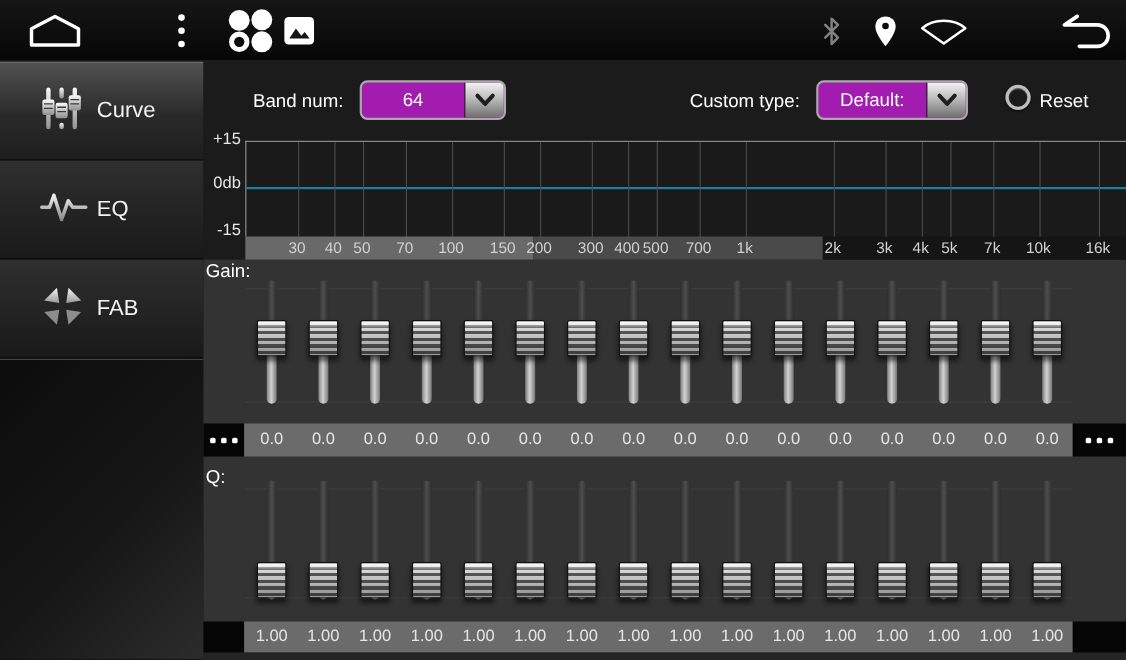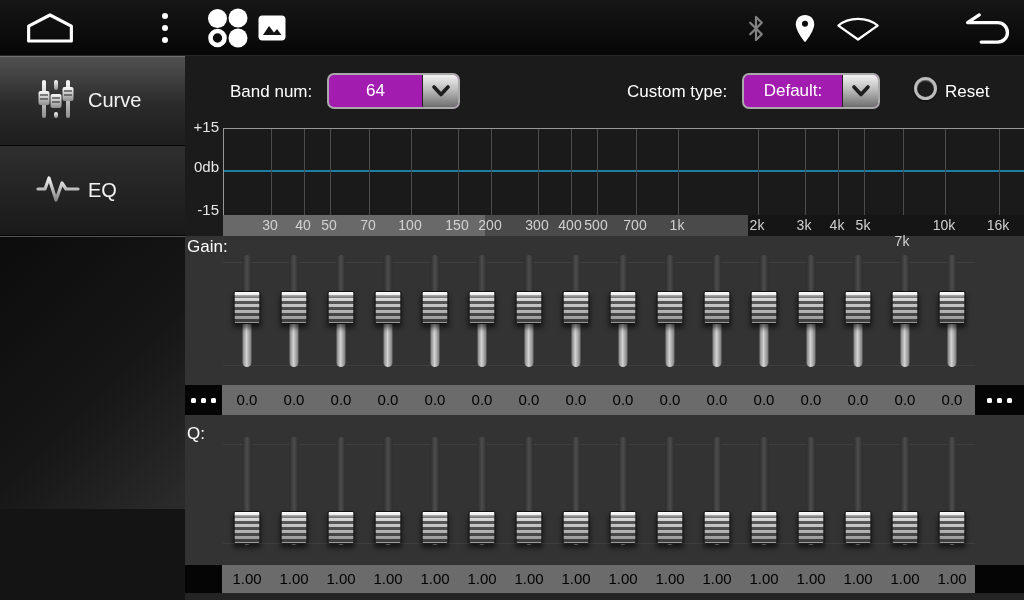--- a/index.html
+++ b/index.html
@@ -84,21 +84,21 @@
     box-shadow:0 4px 5px rgba(0,0,0,.55); }
 
   
   .value-row { position:absolute; left:0; width:839px; display:flex; }
   #gain-row { top:329px; height:30px; }
   #q-row { top:509px; height:28px; }
   .more-cell { width:37px; background:#050505; display:flex; align-items:center; justify-content:center; cursor:pointer; }
   .more-cell.right { width:49px; }
   .more-cell i { width:5px; height:5px; background:#fff; border-radius:1.5px; display:inline-block; margin:0 2.5px; }
   .value-strip { position:relative; width:753px; background:#6b6b6b; }
-  .value-label { position:absolute; top:0; transform:translateX(-50%); font-size:15px; color:#000000; white-space:nowrap; }
+  .value-label { position:absolute; top:0; transform:translateX(-50%); font-size:15px; color:#e5e5e5; white-space:nowrap; }
 </style>
 </head>
 <body>
 
 <div id="screen">
 
   <header id="topbar">
     <span class="abs" style="left:24px;top:12px;">
       <svg width="52" height="32" viewBox="0 0 56 34">
           <path d="M5 31 V15 L28 3 L51 15 V31 Z" fill="none" stroke="#fff" stroke-width="3.4" stroke-linejoin="round"></path>
@@ -185,20 +185,37 @@
           <defs>
               <linearGradient id="sg1" x1="0" y1="0" x2="0" y2="1">
                 <stop offset="0" stop-color="#f0f0f0"></stop>
                 <stop offset="1" stop-color="#8a8a8a"></stop>
               </linearGradient>
             </defs>
           <path d="M2 17 H9 L13 6 L20 28 L26 11 L30 17 H42" fill="none" stroke="url(#sg1)" stroke-width="3.2" stroke-linejoin="round" stroke-linecap="round"></path>
         </svg>
       </span>
       <span class="lbl">EQ</span>
+    </div>
+    <div class="side-item">
+      <span class="icon">
+        <svg width="42" height="42" viewBox="0 0 40 40">
+          <defs>
+              <linearGradient id="sg3" x1="0" y1="0" x2="0" y2="1">
+                <stop offset="0" stop-color="#f5f5f5"></stop>
+                <stop offset="1" stop-color="#9a9a9a"></stop>
+              </linearGradient>
+            </defs>
+          <polygon points="4,15 15,4 17,17" fill="url(#sg3)"></polygon>
+          <polygon points="36,15 25,4 23,17" fill="url(#sg3)"></polygon>
+          <polygon points="4,25 15,36 17,23" fill="#8d8d8d"></polygon>
+          <polygon points="36,25 25,36 23,23" fill="#8d8d8d"></polygon>
+        </svg>
+      </span>
+      <span class="lbl">FAB</span>
     </div>
     <div id="side-filler"></div>
   </nav>
 
   <main id="main">
     <div id="lower-zone"></div>
     <div id="bottom-fill"></div>
 
     <div class="ctl-label" id="band-label">Band num:</div>
     <div class="dropdown" id="band-dd">
@@ -259,21 +276,21 @@
         <span class="freq-label" style="left: 267px;">200</span>
         <span class="freq-label" style="left: 314px;">300</span>
         <span class="freq-label" style="left: 347px;">400</span>
         <span class="freq-label" style="left: 373px;">500</span>
         <span class="freq-label" style="left: 412px;">700</span>
         <span class="freq-label" style="left: 454px;">1k</span>
         <span class="freq-label" style="left: 534px;">2k</span>
         <span class="freq-label" style="left: 581px;">3k</span>
         <span class="freq-label" style="left: 614px;">4k</span>
         <span class="freq-label" style="left: 640px;">5k</span>
-        <span class="freq-label" style="left: 679px; margin-top: 16px;">7k</span>
+        <span class="freq-label" style="left: 679px;">7k</span>
         <span class="freq-label" style="left: 721px;">10k</span>
         <span class="freq-label" style="left: 775px;">16k</span>
       </div>
 
     <div class="sec-label" id="gain-label">Gain:</div>
     <div class="bank" id="gain-bank">
         <div class="vslider" style="left: 48px; height: 112px;">
           <div class="track-top" style="height:41px"></div>
           <div class="track-bottom" style="top:64px;height:48px"></div>
           <div class="knob" style="top:36px"></div>

